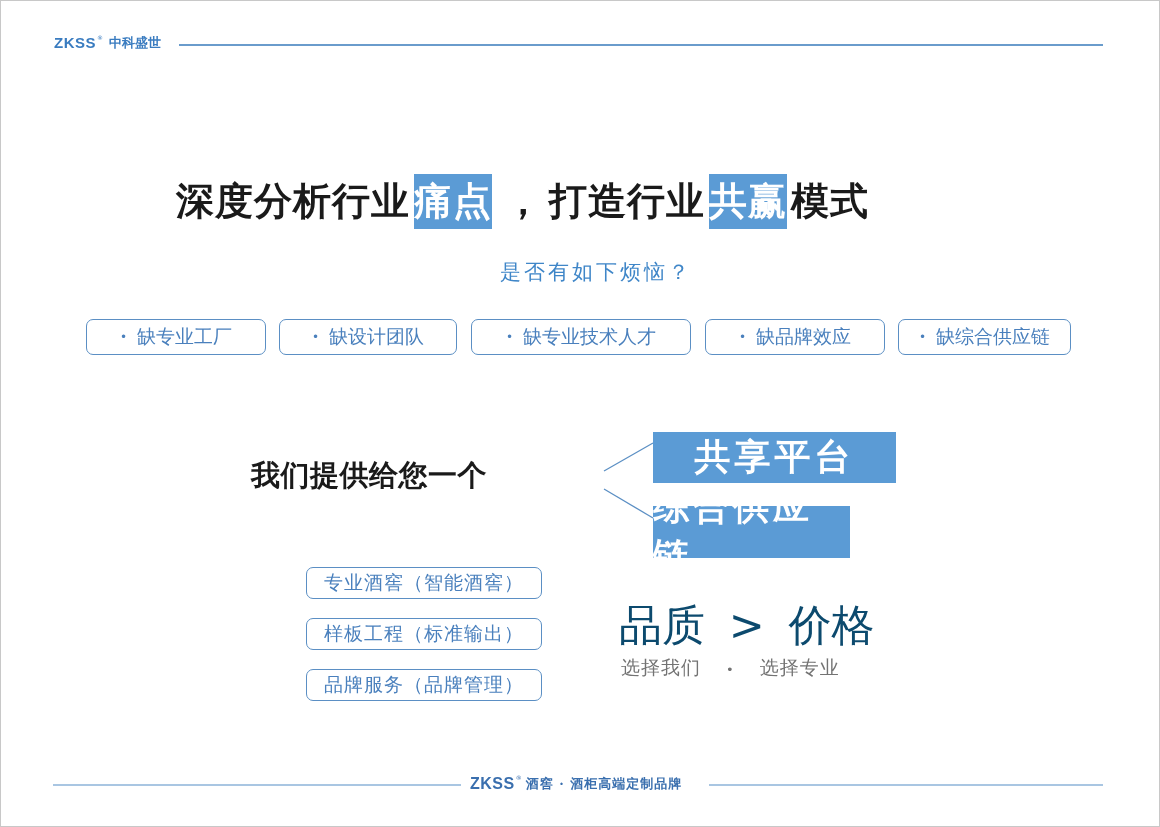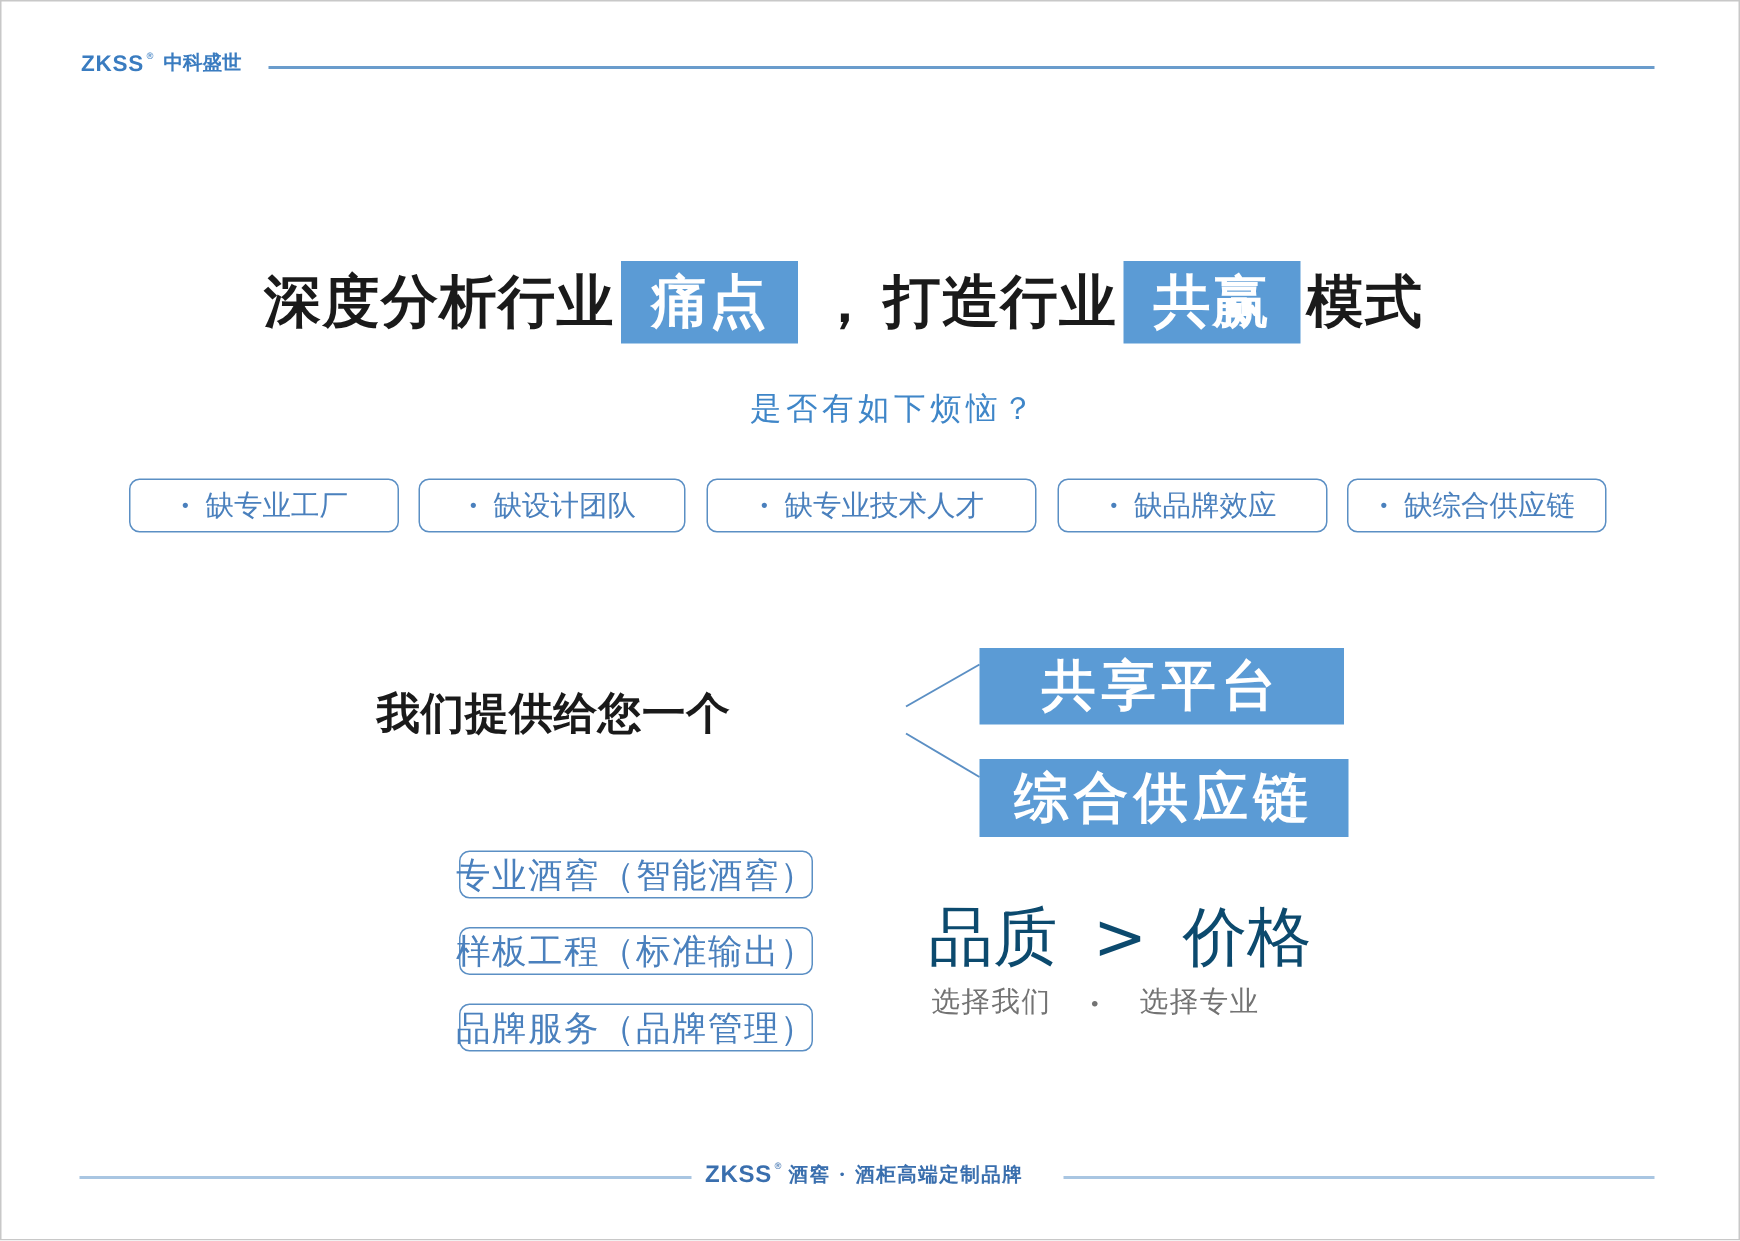--- a/index.html
+++ b/index.html
@@ -9,36 +9,36 @@
 
     
     .header-logo { position: absolute; left: 53px; top: 33px; display: flex; align-items: flex-start; color: #3a7cc0; white-space: nowrap; }
     .logo-latin { font-family: "Liberation Sans", sans-serif; font-weight: bold; font-size: 15px; letter-spacing: 0.5px; line-height: 18px; }
     .logo-reg { font-size: 6px; line-height: 8px; margin-left: 1px; }
     .logo-cn { font-weight: bold; font-size: 13px; line-height: 18px; margin-left: 6px; }
     .header-line { position: absolute; left: 178px; top: 43px; width: 924px; height: 1.5px; background: #6a9ccc; }
 
     
     .title { position: absolute; left: 175px; top: 174px; height: 52px; display: flex; align-items: center; font-family: "DejaVu Serif", "Liberation Serif", serif; font-weight: bold; font-size: 38px; color: #1a1a1a; white-space: nowrap; letter-spacing: 1px; }
-    .title .hl { background: #5b9bd5; color: #fff; padding: 2px 20px; margin: 0 4px; }
+    .title .hl { background: #5b9bd5; color: #fff; padding: 2px 0; margin: 0 4px; }
     .title .comma { margin: 0 6px 0 8px; }
 
     .subtitle { position: absolute; left: 0; width: 1190px; top: 257px; text-align: center; font-size: 21px; color: #3f86c8; letter-spacing: 3px; }
 
     
     .pill { position: absolute; top: 318px; height: 36px; border: 1.5px solid #5b8fc4; border-radius: 7px; display: flex; align-items: center; justify-content: center; font-size: 19px; color: #4a80bd; white-space: nowrap; }
     .pill .dot { font-size: 12px; margin-right: 10px; color: #4a80bd; }
 
     
     .offer-text { position: absolute; left: 250px; top: 455px; font-family: "DejaVu Serif", "Liberation Serif", serif; font-weight: bold; font-size: 29px; color: #1a1a1a; white-space: nowrap; letter-spacing: 0.5px; }
     .offer-box { position: absolute; background: #5b9bd5; color: #fff; font-family: "DejaVu Serif", "Liberation Serif", serif; font-weight: bold; font-size: 36px; display: flex; align-items: center; justify-content: center; letter-spacing: 4px; margin-top: 16px; }
     .connector { position: absolute; left: 0; top: 0; width: 1160px; height: 827px; pointer-events: none; }
 
     
-    .svc { position: absolute; left: 305px; width: 236px; height: 32px; border: 1.5px solid #5b8fc4; border-radius: 7px; display: flex; align-items: center; justify-content: center; font-size: 23px; color: #4a80bd; white-space: nowrap; letter-spacing: 1px; }
+    .svc { position: absolute; left: 305px; width: 236px; height: 32px; border: 1.5px solid #5b8fc4; border-radius: 7px; display: flex; align-items: center; justify-content: center; font-size: 19px; color: #4a80bd; white-space: nowrap; letter-spacing: 1px; }
 
     
     .quality { position: absolute; left: 618px; top: 598px; font-size: 43px; color: #0c4a6e; white-space: nowrap; line-height: 52px; }
     .quality .gt { margin: 0 10px; }
     .quality-sub { position: absolute; left: 620px; top: 654px; font-size: 19px; color: #737373; white-space: nowrap; letter-spacing: 1px; }
     .quality-sub .sep { margin: 0 18px; font-size: 13px; }
 
     
     .footer-line-left { position: absolute; left: 52px; top: 783px; width: 408px; height: 1.5px; background: #a9c6e2; }
     .footer-line-right { position: absolute; left: 708px; top: 783px; width: 394px; height: 1.5px; background: #a9c6e2; }
@@ -93,21 +93,21 @@
   <div class="offer-text">我们提供给您一个</div>
 
   <svg class="connector" viewBox="0 0 1160 827">
     <line x1="603" y1="470" x2="652" y2="442" stroke="#5b8fc4" stroke-width="1.3"></line>
     <line x1="603" y1="488" x2="652" y2="517" stroke="#5b8fc4" stroke-width="1.3"></line>
   </svg>
 
   <div class="offer-box" style="left:652px; top:415px; width:243px; height:51px;">
     <span>共享平台</span>
   </div>
-  <div class="offer-box" style="left:652px; top:489px; width:246px; height:52px;">
+  <div class="offer-box" style="left:652px; top:489px; width:197px; height:52px;">
     <span>综合供应链</span>
   </div>
 
   <div class="svc" style="top:566px;">
     <span>专业酒窖（智能酒窖）</span>
   </div>
   <div class="svc" style="top:617px;">
     <span>样板工程（标准输出）</span>
   </div>
   <div class="svc" style="top:668px;">

